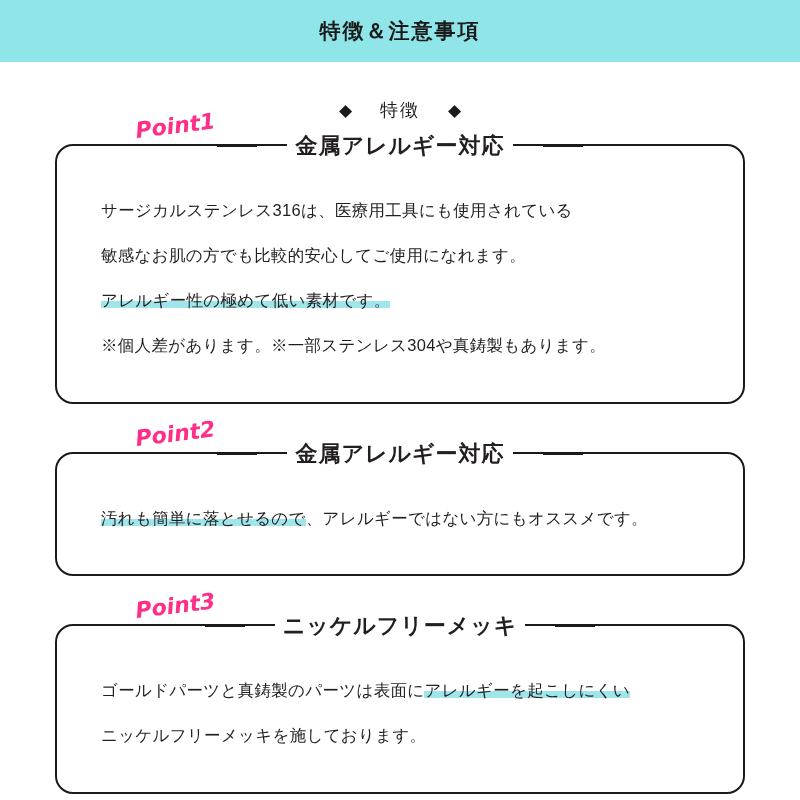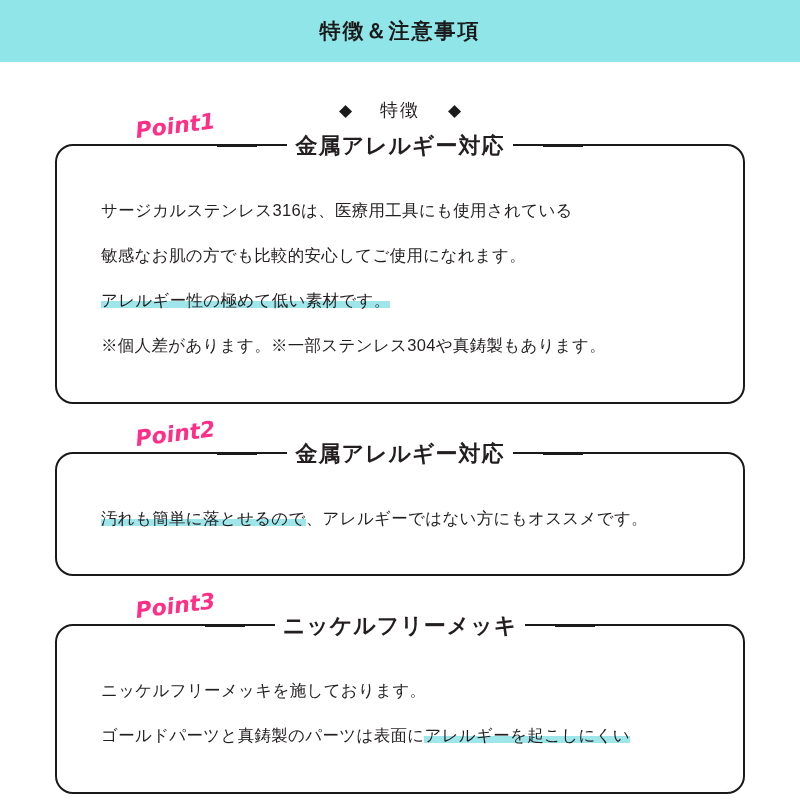--- a/index.html
+++ b/index.html
@@ -177,20 +177,20 @@
       </div>
       <div class="point-block">
         <div class="point-badge">Point3</div>
         <div class="card">
           <div class="card-title-row">
             <span class="title-rule"></span>
             <span class="card-title">ニッケルフリーメッキ</span>
             <span class="title-rule"></span>
           </div>
           <div class="card-body">
+            <p><span>ゴールドパーツと真鋳製のパーツは表面に</span><span class="hl">アレルギーを起こしにくい</span></p>
             <p><span>ニッケルフリーメッキを施しております。</span></p>
-            <p><span>ゴールドパーツと真鋳製のパーツは表面に</span><span class="hl">アレルギーを起こしにくい</span></p>
           </div>
         </div>
       </div>
     </div>
 
 </div>
 
 </body></html>

